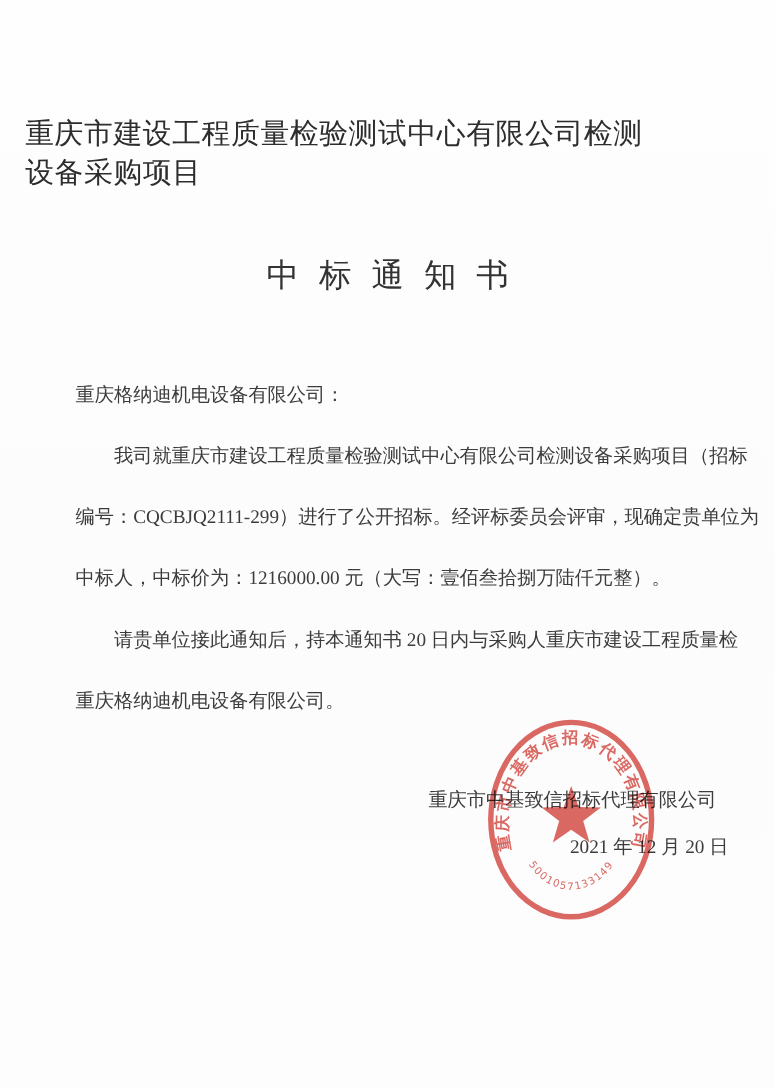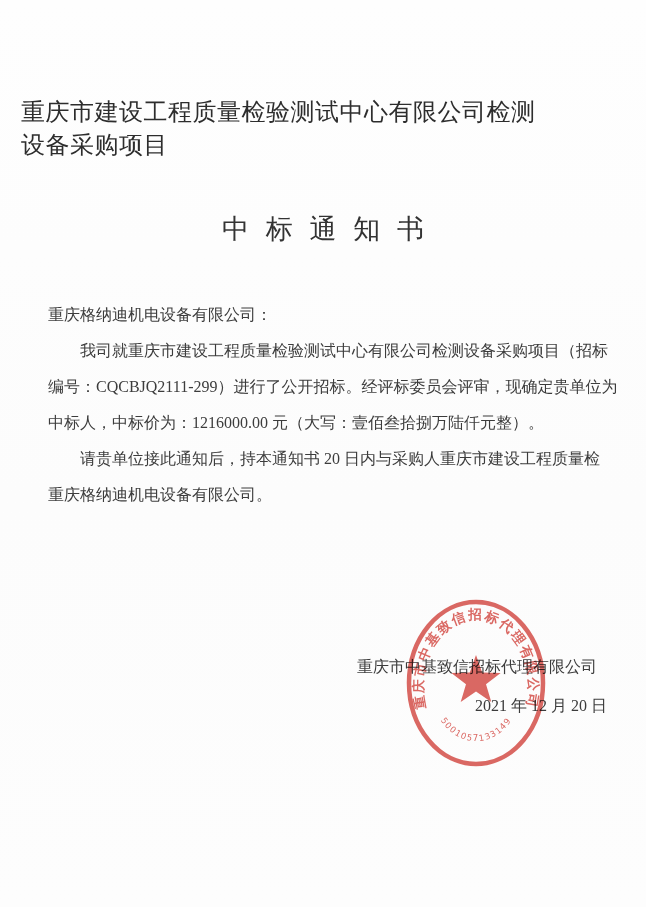--- a/index.html
+++ b/index.html
@@ -49,21 +49,21 @@
   .letter-body {
     position: absolute;
     top: 296px;
     left: 47px;
     width: 575px;
     font-size: 16px;
     line-height: 35px;
     color: #3c3c3c;
   }
   .letter-body p {
-    margin: 1px;
+    margin: 16px;
     white-space: nowrap;
   }
   .letter-body p.indent {
     padding-left: 32px;
   }
   .signature-company {
     position: absolute;
     top: 657px;
     right: 49px;
     font-size: 16px;

